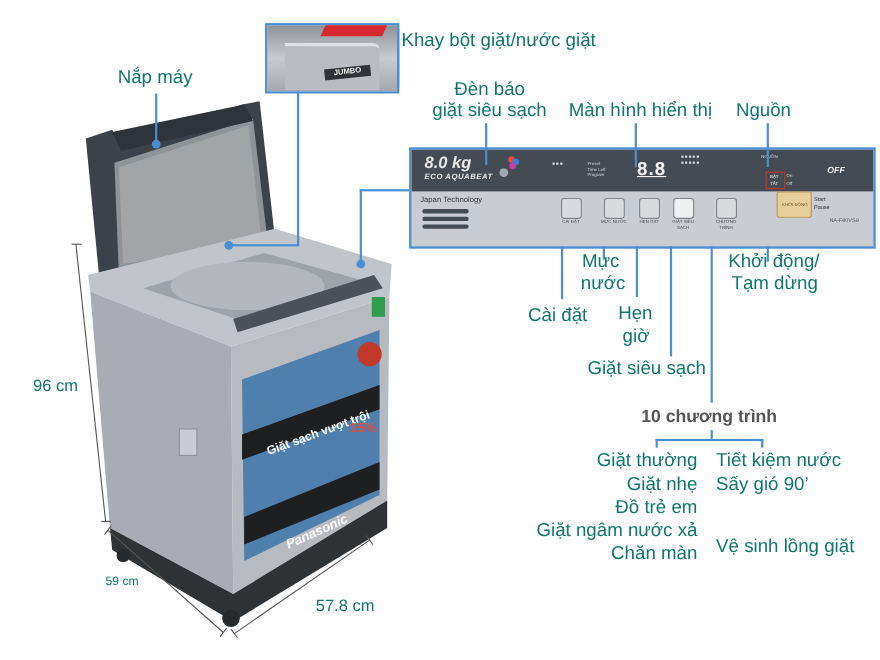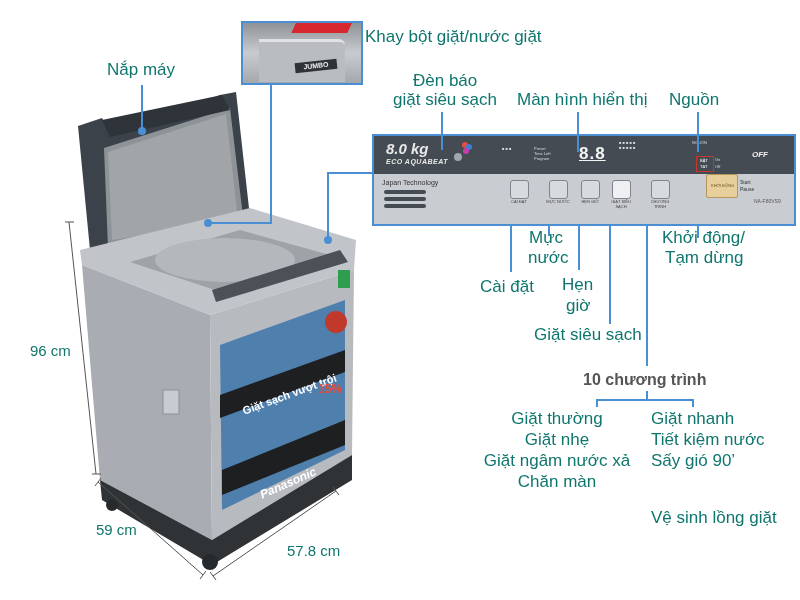--- a/index.html
+++ b/index.html
@@ -5,21 +5,21 @@
   html, body { margin: 0; padding: 0; }
   body {
     width: 800px; height: 600px; position: relative; overflow: hidden;
     background: #ffffff;
     font-family: "Liberation Sans", sans-serif;
     color: #555;
   }
   .abs { position: absolute; }
   .lbl { position: absolute; font-size: 17px; color: #0f766e; white-space: nowrap; line-height: 21px; }
   .lbl.c { text-align: center; }
-  .lbl.r { text-align: center; }
+  .lbl.r { text-align: right; }
   .line { position: absolute; background: #4a8fd4; }
   .dot { position: absolute; width: 8px; height: 8px; border-radius: 50%; background: #4a8fd4; }
   svg { position: absolute; left: 0; top: 0; }
 
   
   .panel { position: absolute; left: 372px; top: 134px; width: 420px; height: 88px; border: 2px solid #4a8fd4; background: #c9cdd2; overflow: hidden; }
   .panel-top { position: absolute; left: 0; top: 0; width: 420px; height: 38px; background: #454b52; }
   .capacity { position: absolute; left: 12px; top: 4px; color: #e8e8e8; font-style: italic; font-weight: bold; font-size: 15px; }
   .brand-small { position: absolute; left: 12px; top: 22px; color: #e8e8e8; font-style: italic; font-weight: bold; font-size: 7px; letter-spacing: 0.5px; }
   .japan { position: absolute; left: 8px; top: 43px; font-size: 7px; color: #333; }
@@ -171,36 +171,36 @@
 
 <div class="lbl" style="left:583px;top:369px;font-weight:bold;font-size:16px;color:#555;">10 chương trình</div>
 <div class="line" style="left:646px;top:391px;width:2px;height:8px;"></div>
 <div class="line" style="left:596px;top:399px;width:98px;height:2px;"></div>
 <div class="line" style="left:596px;top:399px;width:2px;height:8px;"></div>
 <div class="line" style="left:692px;top:399px;width:2px;height:8px;"></div>
 
 <div class="abs" style="left:480px;top:408px;width:154px;">
   <div class="lbl r" style="position:static;">Giặt thường</div>
   <div class="lbl r" style="position:static;">Giặt nhẹ</div>
+  <div class="lbl r" style="position:static;">Đồ trẻ em</div>
   <div class="lbl r" style="position:static;">Giặt ngâm nước xả</div>
   <div class="lbl r" style="position:static;">Chăn màn</div>
 </div>
 <div class="abs" style="left:651px;top:408px;width:150px;">
-  <div class="lbl" style="position:static;">Giặt nhanh</div>
   <div class="lbl" style="position:static;">Tiết kiệm nước</div>
   <div class="lbl" style="position:static;">Sấy gió 90’</div>
   <div class="lbl" style="position:static;margin-top:36px;">Vệ sinh lồng giặt</div>
 </div>
 
 <svg width="800" height="600">
   <line x1="69" y1="222" x2="96" y2="474" stroke="#555" stroke-width="1"></line>
   <line x1="65" y1="222" x2="74" y2="222" stroke="#555" stroke-width="1"></line>
   <line x1="92" y1="474" x2="101" y2="474" stroke="#555" stroke-width="1"></line>
   <line x1="98" y1="482" x2="203" y2="575" stroke="#555" stroke-width="1"></line>
   <line x1="95" y1="486" x2="101" y2="478" stroke="#555" stroke-width="1"></line>
   <line x1="200" y1="579" x2="206" y2="571" stroke="#555" stroke-width="1"></line>
   <line x1="213" y1="576" x2="336" y2="491" stroke="#555" stroke-width="1"></line>
   <line x1="210" y1="572" x2="216" y2="580" stroke="#555" stroke-width="1"></line>
   <line x1="333" y1="487" x2="339" y2="495" stroke="#555" stroke-width="1"></line>
 </svg>
 <div class="lbl" style="left:30px;top:340px;font-size:15px;">96 cm</div>
-<div class="lbl" style="left:96px;top:519px;font-size:15px;">59 cm</div>
+<div class="lbl" style="left:96px;top:519px;font-size:11px;">59 cm</div>
 <div class="lbl" style="left:287px;top:540px;font-size:15px;">57.8 cm</div>
 
 </body></html>

